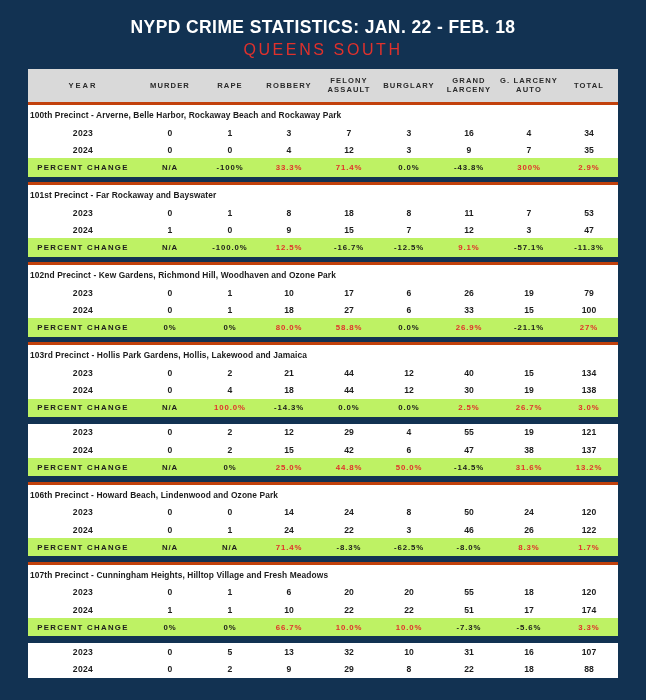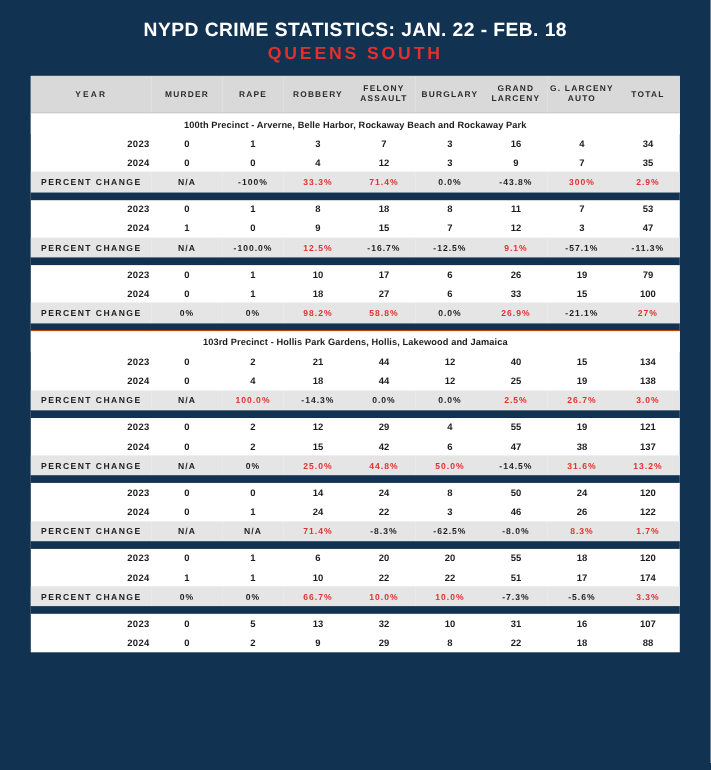--- a/index.html
+++ b/index.html
@@ -23,21 +23,21 @@
     font-size: 17.5px;
     font-weight: bold;
     letter-spacing: 0.4px;
     text-align: center;
     margin: 3px 0 2px 0;
     white-space: nowrap;
   }
   .subtitle {
     color: #e0312c;
     font-size: 16px;
-    font-weight: bold;
+    font-weight: normal;
     letter-spacing: 2.6px;
     text-align: center;
     margin: 1px 0 10px 0;
   }
   table {
     border-collapse: collapse;
     width: 590px;
     background: #ffffff;
     table-layout: fixed;
   }
@@ -70,31 +70,31 @@
     color: #1c1c1c;
     text-align: center;
     padding: 3.6px 2px;
     font-weight: bold;
   }
   tr.precinct td {
     background: #ffffff;
     font-size: 8.4px;
     font-weight: bold;
     color: #1c1c1c;
-    text-align: center;
+    text-align: left;
     padding: 5px 2px 4px 2px;
     letter-spacing: 0.1px;
-    border-top: 1px solid #c2410c;
+    border-top: 3px solid #c2410c;
   }
   tr.data td.year-cell {
-    text-align: right;
+    text-align: center;
     letter-spacing: 0.3px;
   }
   tr.pct {
-    background: #e5e5e5;
+    background: #bef264;
   }
   tr.pct td {
     font-size: 7.8px;
     letter-spacing: 0.9px;
     font-weight: bold;
     padding: 4.6px 2px;
   }
   tr.pct td.year-cell {
     letter-spacing: 1.3px;
   }
@@ -174,20 +174,23 @@
           <td class="red">33.3%</td>
           <td class="red">71.4%</td>
           <td class="dark">0.0%</td>
           <td class="dark">-43.8%</td>
           <td class="red">300%</td>
           <td class="red">2.9%</td>
         </tr>
         <tr class="spacer-row">
           <td colspan="9"></td>
         </tr>
+        <tr class="precinct">
+          <td colspan="9">101st Precinct - Far Rockaway and Bayswater</td>
+        </tr>
         <tr class="data">
           <td class="year-cell">2023</td>
           <td class="dark">0</td>
           <td class="dark">1</td>
           <td class="dark">8</td>
           <td class="dark">18</td>
           <td class="dark">8</td>
           <td class="dark">11</td>
           <td class="dark">7</td>
           <td class="dark">53</td>
@@ -210,20 +213,23 @@
           <td class="red">12.5%</td>
           <td class="dark">-16.7%</td>
           <td class="dark">-12.5%</td>
           <td class="red">9.1%</td>
           <td class="dark">-57.1%</td>
           <td class="dark">-11.3%</td>
         </tr>
         <tr class="spacer-row">
           <td colspan="9"></td>
         </tr>
+        <tr class="precinct">
+          <td colspan="9">102nd Precinct - Kew Gardens, Richmond Hill, Woodhaven and Ozone Park</td>
+        </tr>
         <tr class="data">
           <td class="year-cell">2023</td>
           <td class="dark">0</td>
           <td class="dark">1</td>
           <td class="dark">10</td>
           <td class="dark">17</td>
           <td class="dark">6</td>
           <td class="dark">26</td>
           <td class="dark">19</td>
           <td class="dark">79</td>
@@ -236,21 +242,21 @@
           <td class="dark">27</td>
           <td class="dark">6</td>
           <td class="dark">33</td>
           <td class="dark">15</td>
           <td class="dark">100</td>
         </tr>
         <tr class="pct">
           <td class="year-cell">PERCENT CHANGE</td>
           <td class="dark">0%</td>
           <td class="dark">0%</td>
-          <td class="red">98.2%</td>
+          <td class="red">80.0%</td>
           <td class="red">58.8%</td>
           <td class="dark">0.0%</td>
           <td class="red">26.9%</td>
           <td class="dark">-21.1%</td>
           <td class="red">27%</td>
         </tr>
         <tr class="spacer-row">
           <td colspan="9"></td>
         </tr>
         <tr class="precinct">
@@ -267,21 +273,21 @@
           <td class="dark">15</td>
           <td class="dark">134</td>
         </tr>
         <tr class="data">
           <td class="year-cell">2024</td>
           <td class="dark">0</td>
           <td class="dark">4</td>
           <td class="dark">18</td>
           <td class="dark">44</td>
           <td class="dark">12</td>
-          <td class="dark">25</td>
+          <td class="dark">30</td>
           <td class="dark">19</td>
           <td class="dark">138</td>
         </tr>
         <tr class="pct">
           <td class="year-cell">PERCENT CHANGE</td>
           <td class="dark">N/A</td>
           <td class="red">100.0%</td>
           <td class="dark">-14.3%</td>
           <td class="dark">0.0%</td>
           <td class="dark">0.0%</td>
@@ -321,20 +327,23 @@
           <td class="red">25.0%</td>
           <td class="red">44.8%</td>
           <td class="red">50.0%</td>
           <td class="dark">-14.5%</td>
           <td class="red">31.6%</td>
           <td class="red">13.2%</td>
         </tr>
         <tr class="spacer-row">
           <td colspan="9"></td>
         </tr>
+        <tr class="precinct">
+          <td colspan="9">106th Precinct - Howard Beach, Lindenwood and Ozone Park</td>
+        </tr>
         <tr class="data">
           <td class="year-cell">2023</td>
           <td class="dark">0</td>
           <td class="dark">0</td>
           <td class="dark">14</td>
           <td class="dark">24</td>
           <td class="dark">8</td>
           <td class="dark">50</td>
           <td class="dark">24</td>
           <td class="dark">120</td>
@@ -356,20 +365,23 @@
           <td class="dark">N/A</td>
           <td class="red">71.4%</td>
           <td class="dark">-8.3%</td>
           <td class="dark">-62.5%</td>
           <td class="dark">-8.0%</td>
           <td class="red">8.3%</td>
           <td class="red">1.7%</td>
         </tr>
         <tr class="spacer-row">
           <td colspan="9"></td>
+        </tr>
+        <tr class="precinct">
+          <td colspan="9">107th Precinct - Cunningham Heights, Hilltop Village and Fresh Meadows</td>
         </tr>
         <tr class="data">
           <td class="year-cell">2023</td>
           <td class="dark">0</td>
           <td class="dark">1</td>
           <td class="dark">6</td>
           <td class="dark">20</td>
           <td class="dark">20</td>
           <td class="dark">55</td>
           <td class="dark">18</td>

